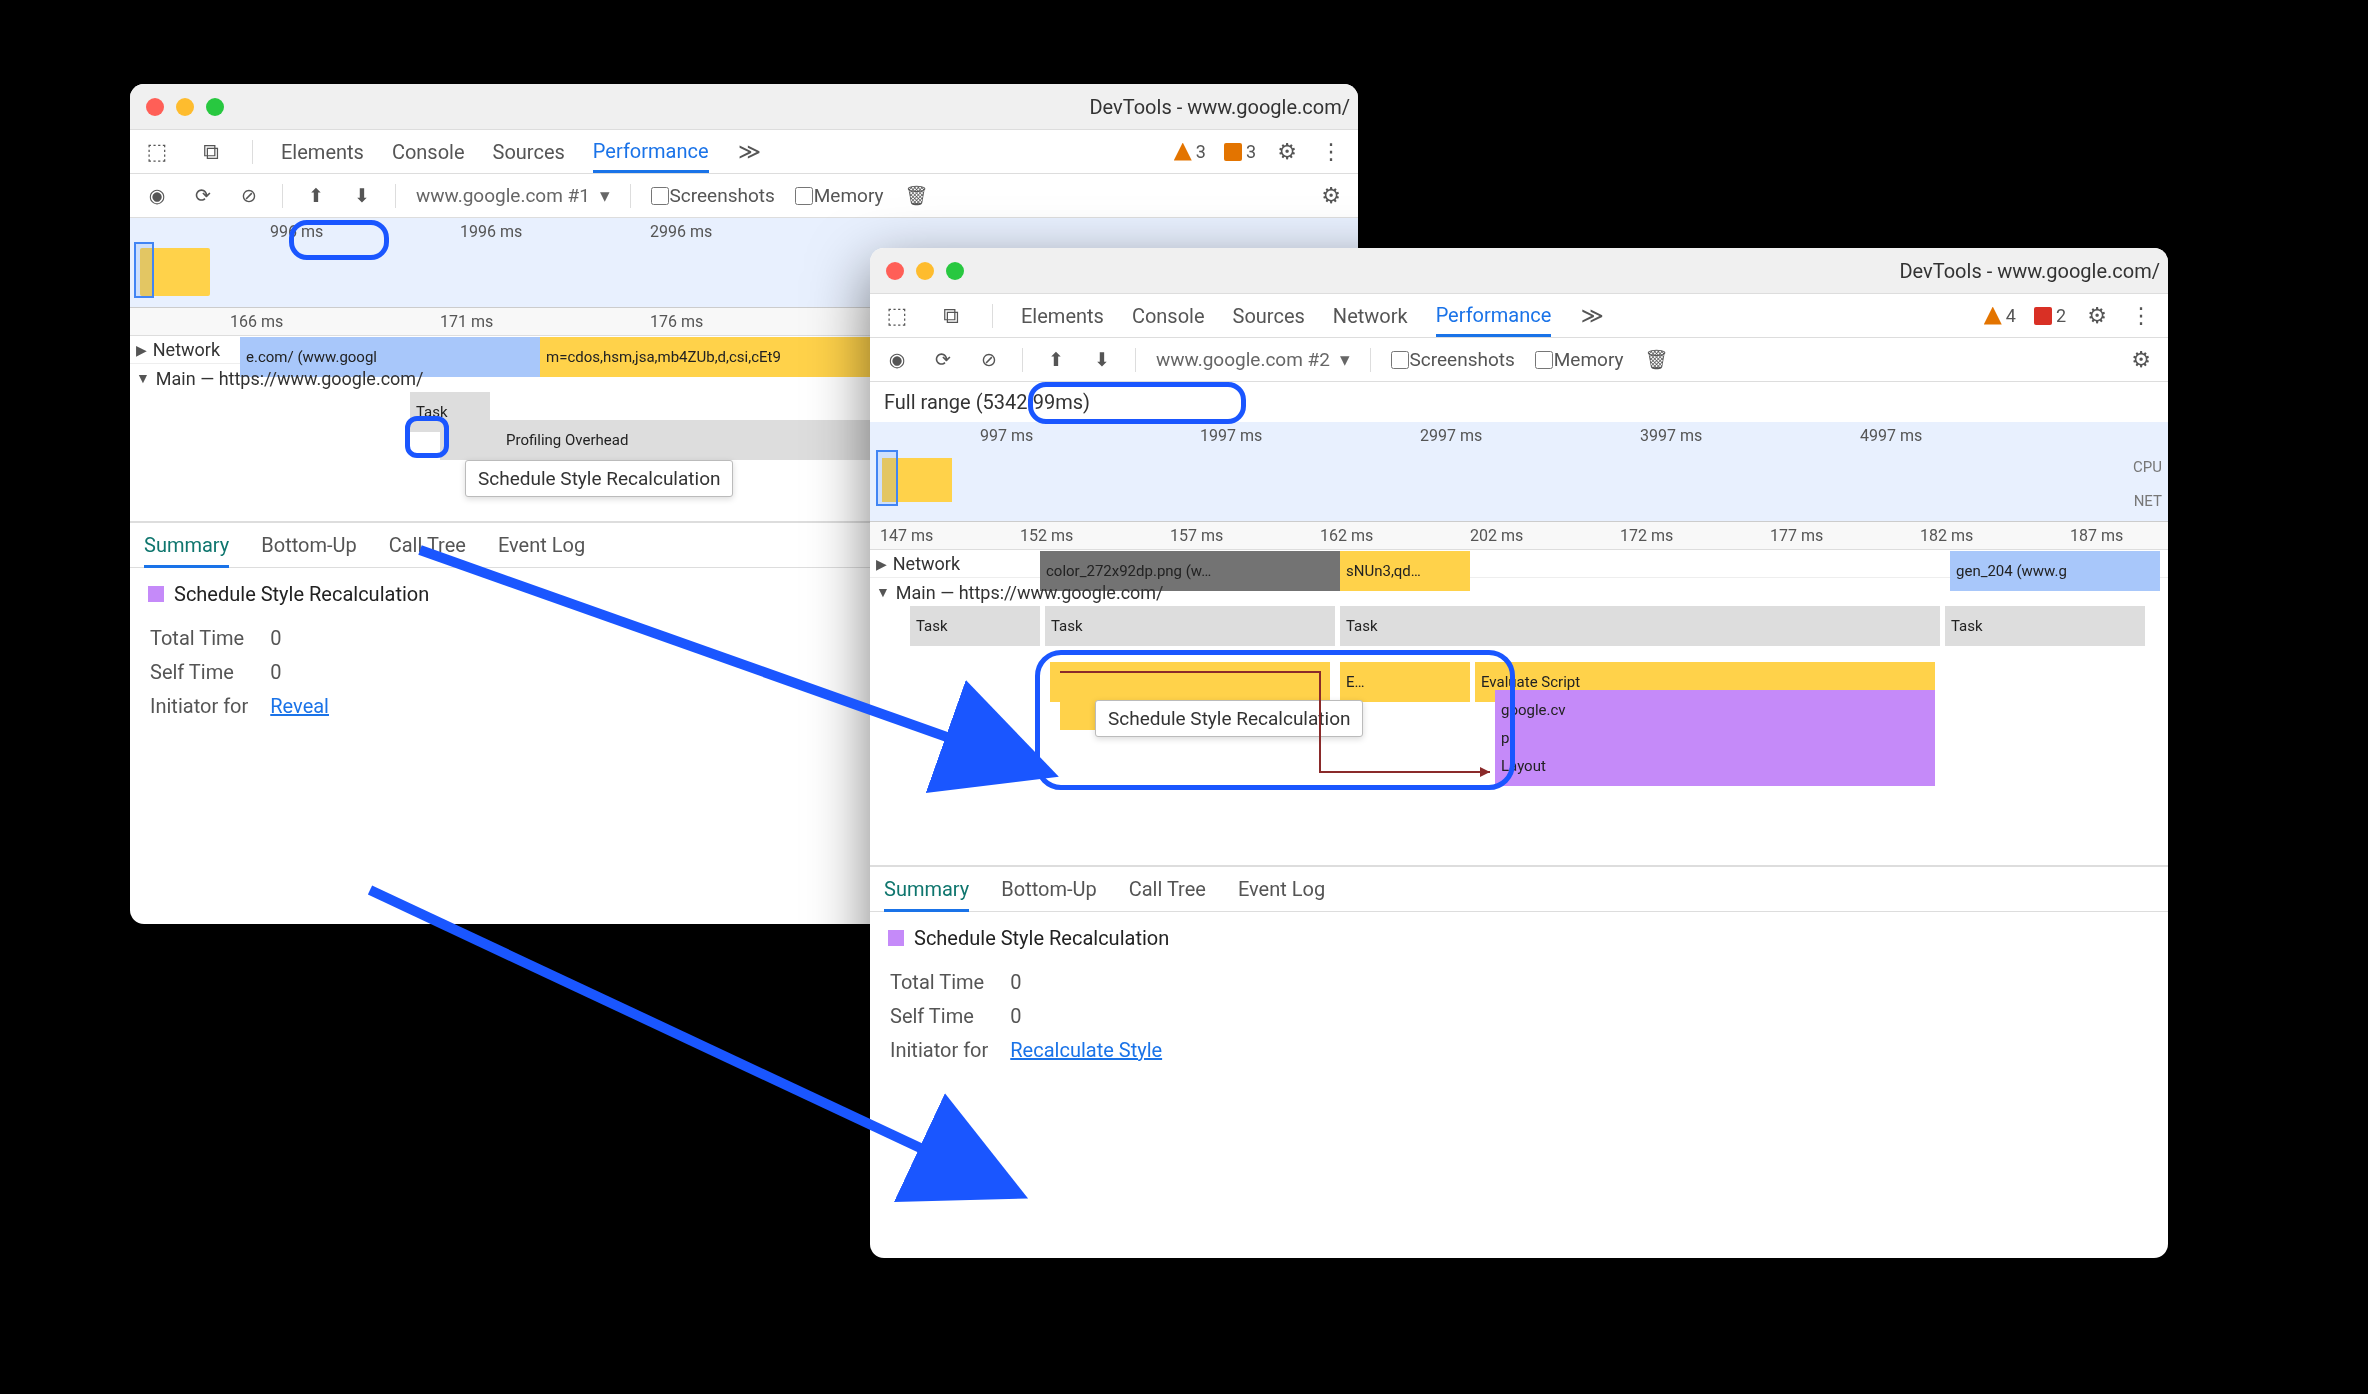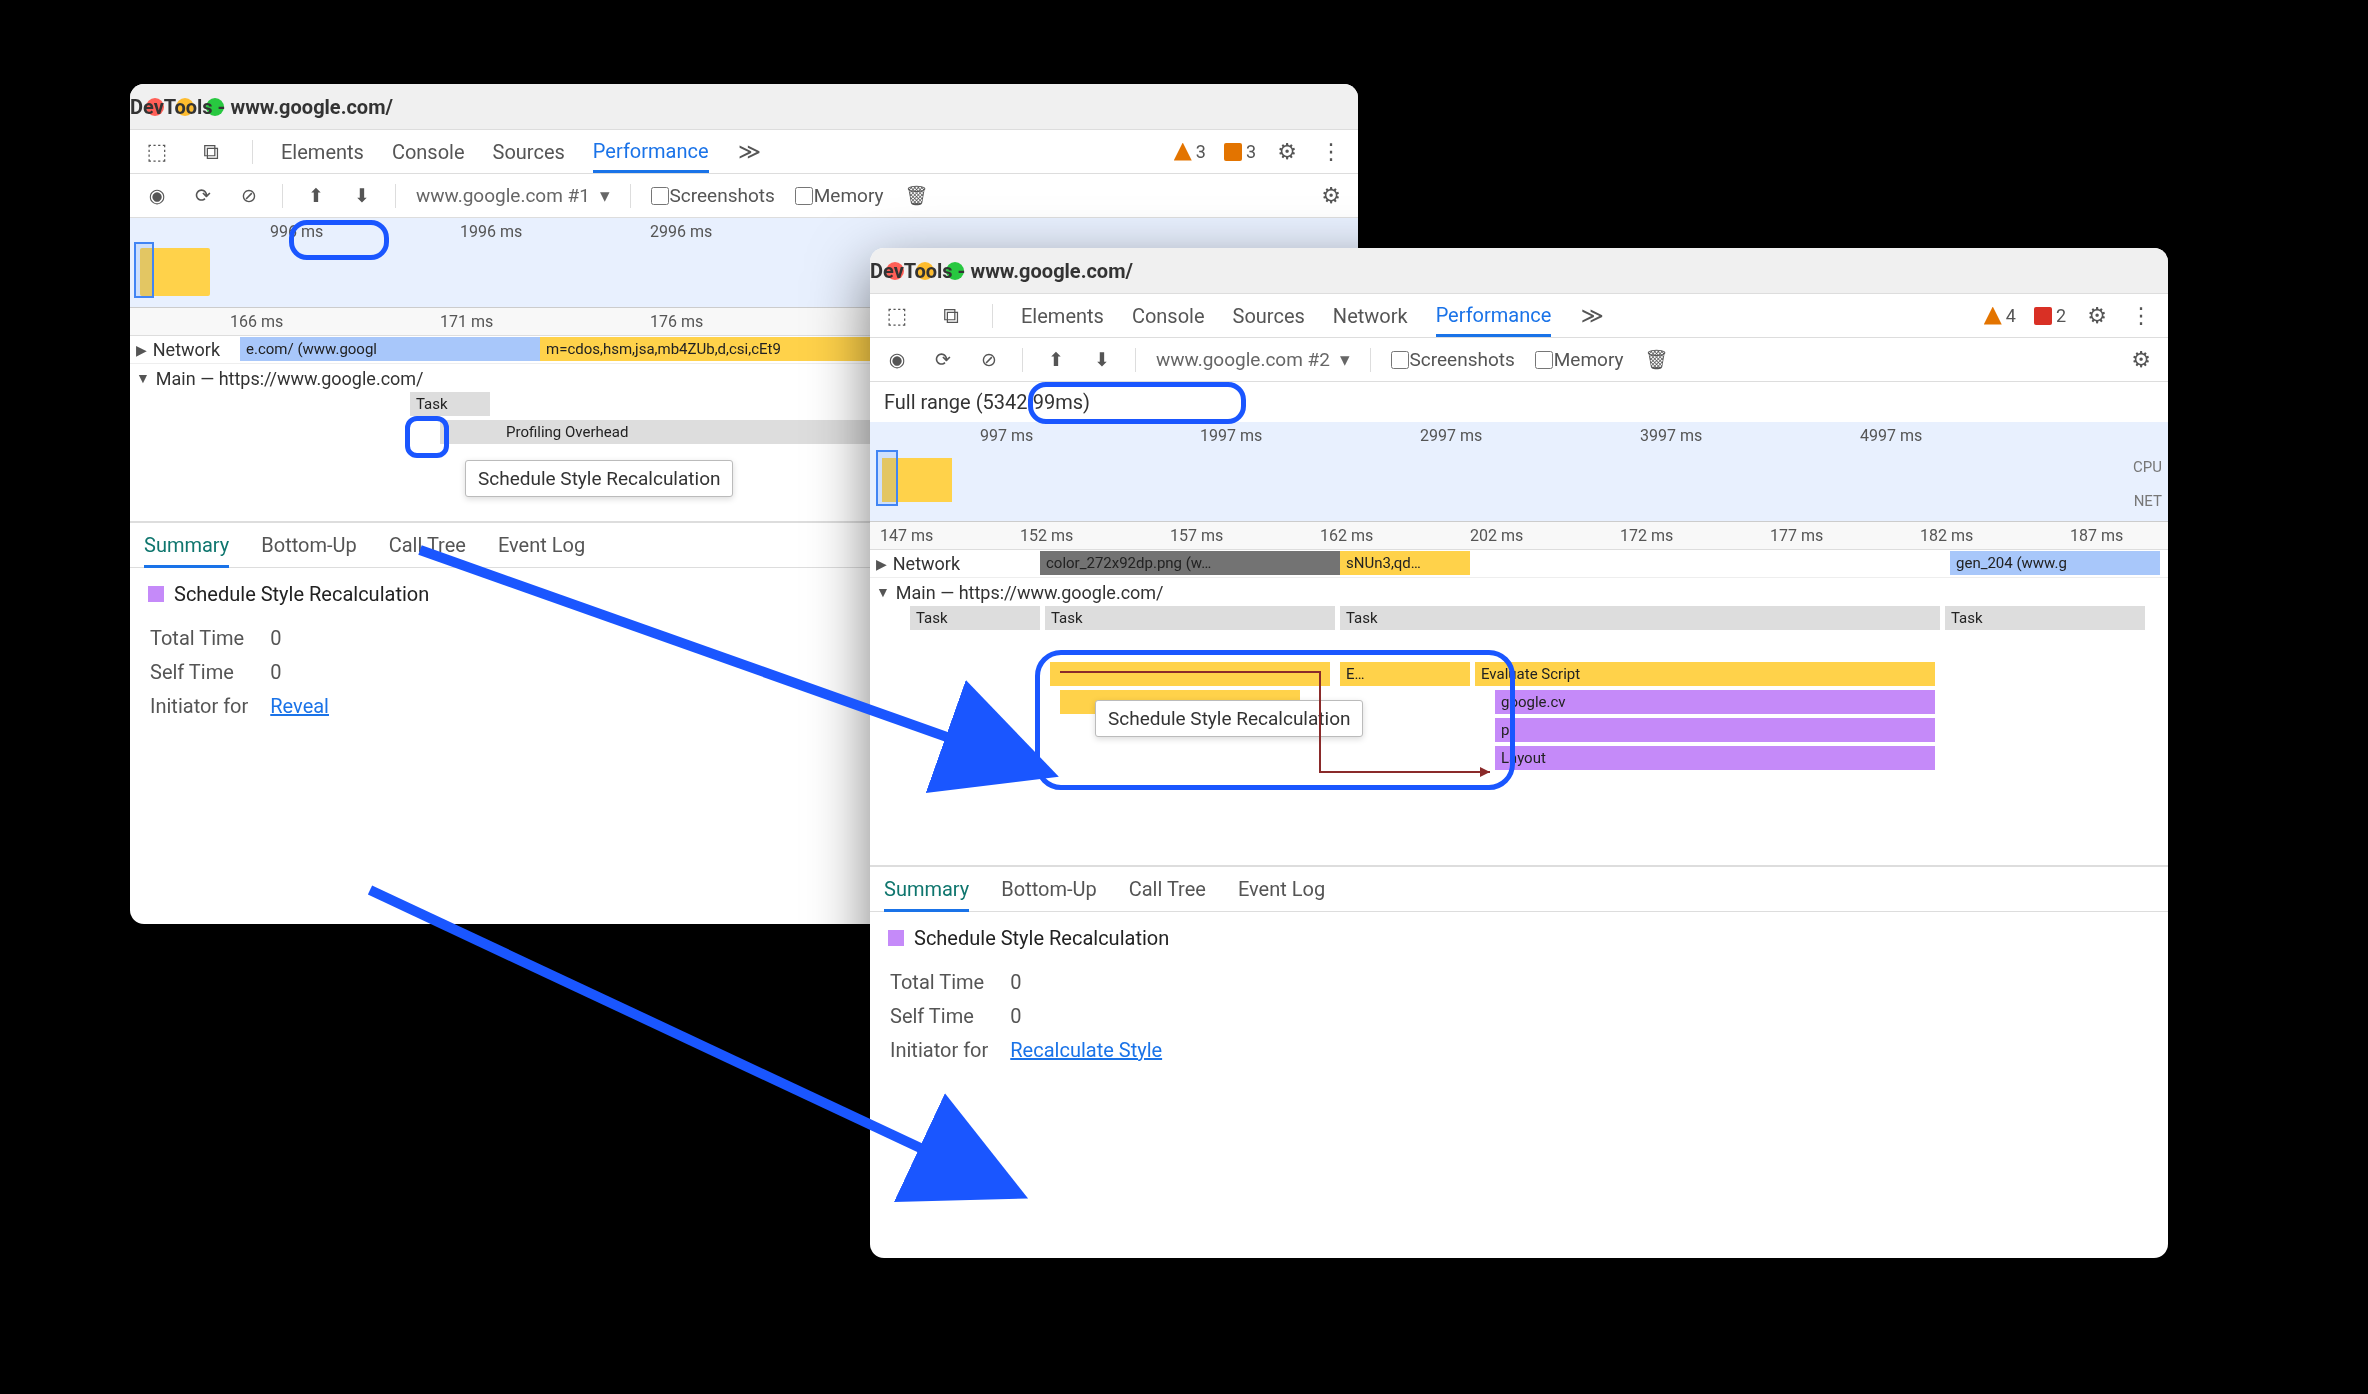--- a/index.html
+++ b/index.html
@@ -2,21 +2,21 @@
 <html><head>
 <meta charset="utf-8">
 <style>
 *{box-sizing:border-box;margin:0;padding:0;font-family:-apple-system,BlinkMacSystemFont,"Segoe UI",Roboto,sans-serif}
 body{background:#000;width:2368px;height:1394px;position:relative;transform-origin:top left}
 .window{position:absolute;background:#fff;border-radius:14px;box-shadow:0 20px 60px rgba(0,0,0,.5);overflow:hidden;display:flex;flex-direction:column}
 .titlebar{height:46px;background:#f0f0f0;display:flex;align-items:center;padding:0 16px;border-bottom:1px solid #ddd;position:relative}
 .tl{display:flex;gap:12px;align-items:center}
 .tl span{width:18px;height:18px;border-radius:50%}
 .tl .r{background:#ff5f57}.tl .y{background:#febc2e}.tl .g{background:#28c840}
-.titlebar .ttl{position:absolute;left:0;right:8px;text-align:left;font-weight:700;font-size:20px;color:#333}
+.titlebar .ttl{position:absolute;left:0;right:8px;text-align:right;font-weight:400;font-size:20px;color:#333}
 .tabbar{height:44px;display:flex;align-items:center;padding:0 14px;border-bottom:1px solid #ddd;gap:28px;font-size:20px;color:#555}
 .tabbar .ico{color:#555;font-size:22px;display:inline-flex;align-items:center}
 .tabbar .tab{cursor:pointer}
 .tabbar .tab.active{color:#1a73e8;border-bottom:3px solid #1a73e8;padding-bottom:7px;margin-bottom:-9px}
 .tabbar .right{margin-left:auto;display:flex;gap:18px;align-items:center}
 .badge{display:inline-flex;align-items:center;gap:4px;font-size:18px}
 .warn-square{width:18px;height:18px;background:#e37400;border-radius:2px}
 .gear{font-size:22px}
 .more{font-size:22px}
 .toolbar{height:44px;display:flex;align-items:center;padding:0 14px;gap:20px;border-bottom:1px solid #ddd;font-size:19px;color:#555}
@@ -24,21 +24,21 @@
 .cb{display:flex;align-items:center;gap:1px;font-size:19px}
 .cb input{width:18px;height:18px}
 .overview{height:90px;background:#e8f0fe;position:relative;border-bottom:1px solid #ccc}
 .overview .lbl{position:absolute;top:4px;font-size:16px;color:#555}
 .ov-right{position:absolute;right:6px;font-size:15px;color:#777}
 .ruler{height:28px;background:#f8f8f8;border-bottom:1px solid #ddd;position:relative;font-size:16px;color:#555}
 .ruler span{position:absolute;top:4px}
 .track-row{display:flex;align-items:center;border-bottom:1px solid #eee;font-size:18px;min-height:28px;position:relative}
 .track-row .arrow{font-size:14px;color:#555;margin:0 6px}
 .track-row .name{color:#333}
-.bar{position:absolute;height:24px;font-size:15px;color:#222;display:flex;align-items:center;padding:0 6px;overflow:hidden;white-space:nowrap}
+.bar{position:absolute;height:40px;font-size:15px;color:#222;display:flex;align-items:center;padding:0 6px;overflow:hidden;white-space:nowrap}
 .yellow{background:#ffd24a}
 .blue{background:#a8c7fa}
 .purple{background:#c58af9}
 .grey{background:#ddd}
 .green{background:#737373}
 .dblue{background:#6fa8ff}
 .detail-tabs{height:46px;display:flex;align-items:center;padding:0 14px;gap:32px;border-top:1px solid #ddd;border-bottom:1px solid #ddd;font-size:20px;color:#555}
 .detail-tabs .dt.active{color:#0f766e;border-bottom:3px solid #1a73e8;padding-bottom:8px;margin-bottom:-11px}
 .summary{padding:14px 18px;font-size:20px;color:#555}
 .summary .hdr{display:flex;align-items:center;gap:10px;color:#222;margin-bottom:14px}

